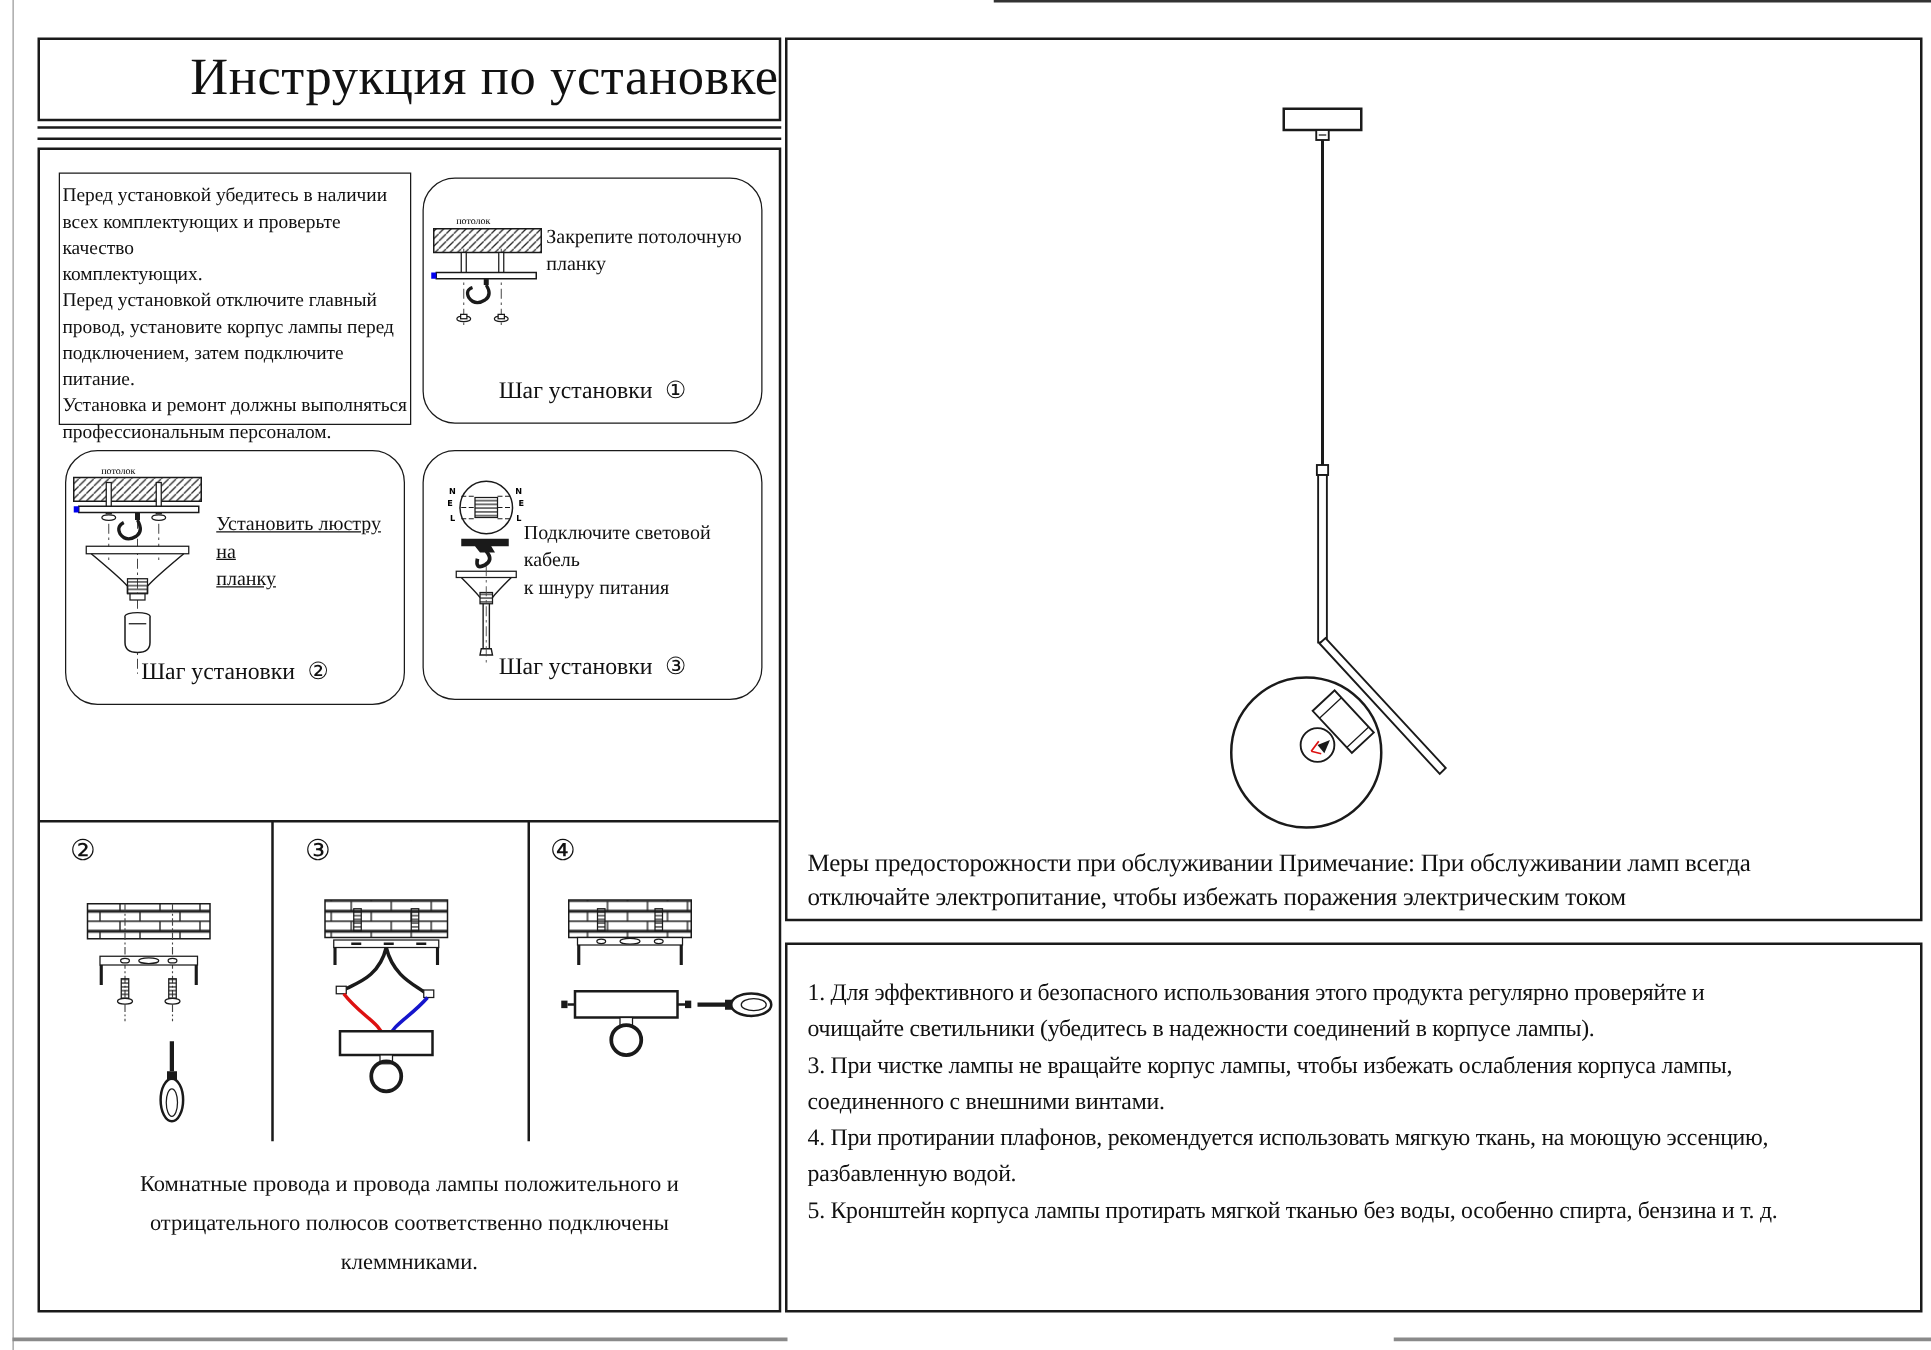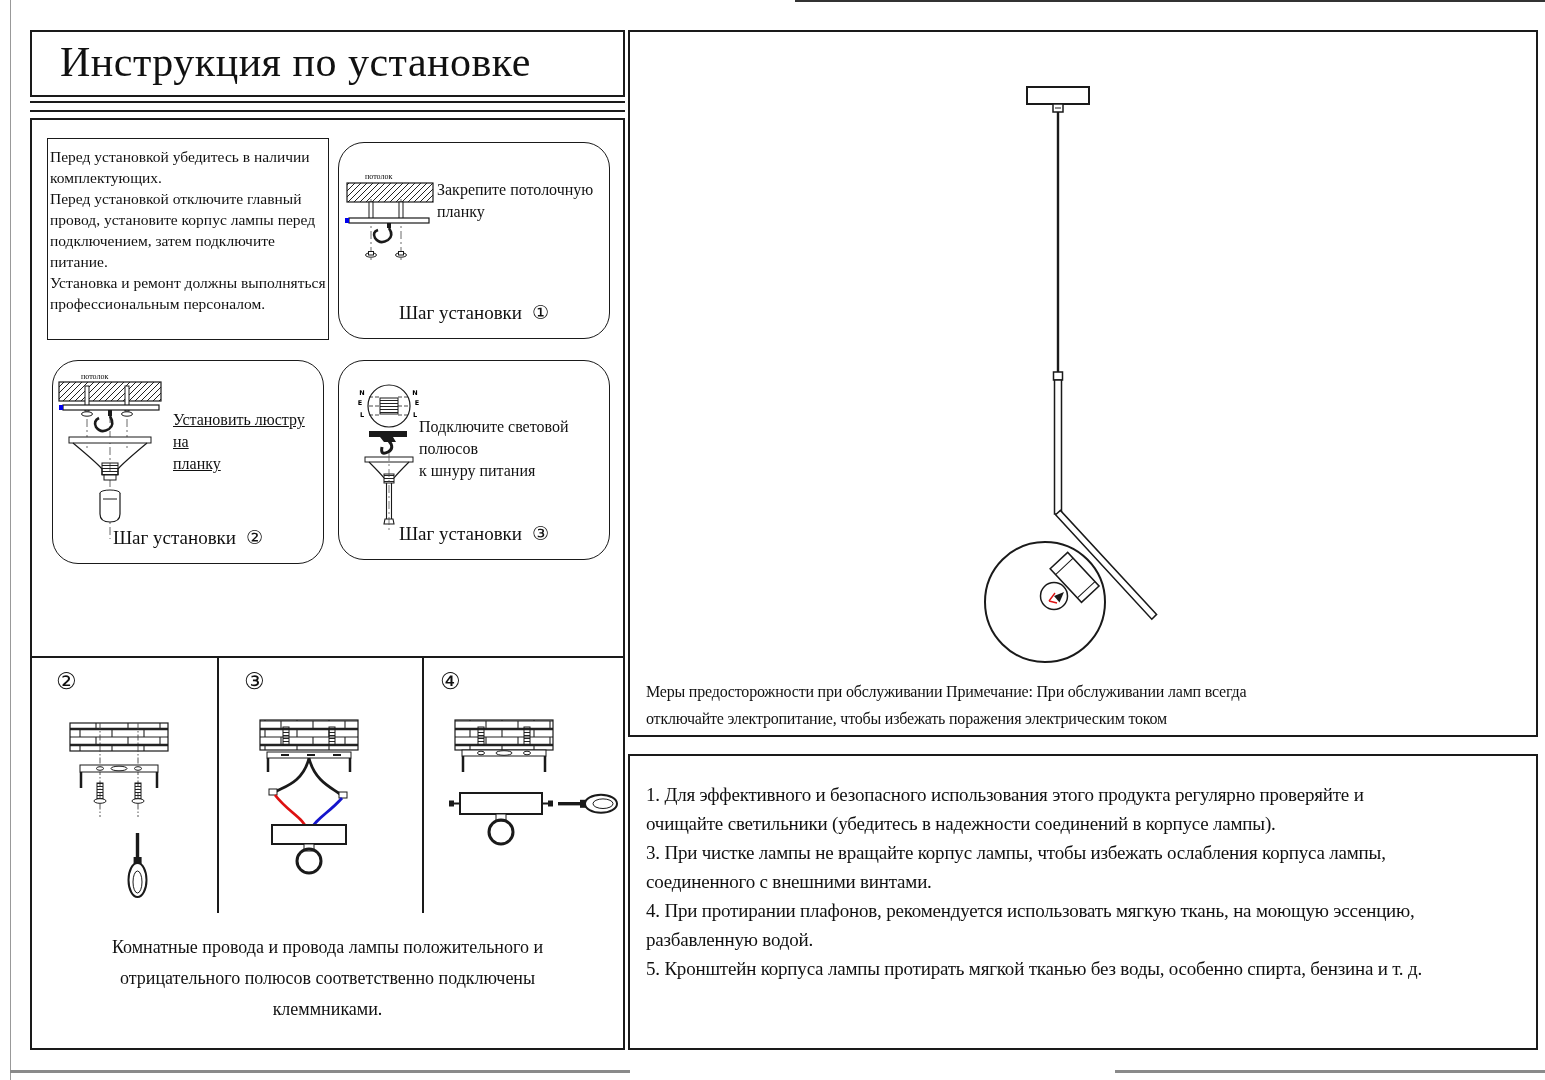--- a/index.html
+++ b/index.html
@@ -4,40 +4,40 @@
 <style>
   html,body{margin:0;padding:0;background:#fff;}
   body{width:1545px;height:1080px;position:relative;font-family:"Liberation Serif",serif;color:#111;overflow:hidden;}
   .abs{position:absolute;}
   
   .edge-left{left:10px;top:0;width:1px;height:1080px;background:#999;}
   .edge-topright{left:795px;top:0;width:750px;height:2px;background:#333;}
   .edge-bot{top:1070px;height:3px;background:#8a8a8a;}
   
   #left-col{left:30px;top:30px;width:595px;}
-  .title-box{left:0;top:0;width:595px;height:67px;border:2px solid #1a1a1a;box-sizing:border-box;}
+  .title-box{left:0;top:0;width:595px;height:67px;border:2px solid #1a1a1a;box-sizing:border-box;text-align:right;}
   .title-box h1{margin:0;font-size:42px;font-weight:400;line-height:61px;padding-left:28px;letter-spacing:.5px;}
   .strip{left:0;top:71px;width:595px;height:11px;border-top:2px solid #1a1a1a;border-bottom:2px solid #1a1a1a;box-sizing:border-box;}
   .main-box{left:0;top:88px;width:595px;height:932px;border:2px solid #1a1a1a;box-sizing:border-box;}
   .warn-box{left:15px;top:18px;width:282px;height:202px;border:1.5px solid #1a1a1a;box-sizing:border-box;padding:7px 2px;font-size:15.5px;line-height:21px;}
   .step{border:1.5px solid #1a1a1a;border-radius:26px;box-sizing:border-box;}
   #step1{left:306px;top:22px;width:272px;height:197px;}
   #step2{left:20px;top:240px;width:272px;height:204px;}
   #step3{left:306px;top:240px;width:272px;height:200px;}
   .step-caption{position:absolute;font-size:16px;line-height:22px;}
   .step-foot{position:absolute;left:0;right:0;bottom:14px;text-align:center;font-size:19px;}
   .cnum{font-family:"DejaVu Sans",sans-serif;font-size:19px;margin-left:10px;}
   .hdiv{left:0;top:536px;width:100%;height:1.5px;background:#1a1a1a;}
   .vdiv{top:537px;width:1.5px;height:256px;background:#1a1a1a;}
   .pnum{position:absolute;top:548px;font-family:"DejaVu Sans",sans-serif;font-size:23px;}
   .bottom-note{left:0;top:812px;width:100%;text-align:center;font-size:18px;line-height:31px;}
   
   #right-top{left:628px;top:30px;width:910px;height:707px;border:2px solid #1a1a1a;box-sizing:border-box;}
   #right-bottom{left:628px;top:754px;width:910px;height:296px;border:2px solid #1a1a1a;box-sizing:border-box;}
-  .precaution{left:16px;top:646px;width:860px;font-size:16px;line-height:27px;letter-spacing:-0.2px;}
+  .precaution{left:16px;top:646px;width:860px;font-size:20px;line-height:27px;letter-spacing:-0.2px;}
   .mlist{left:16px;top:24px;width:866px;font-size:19px;line-height:29px;letter-spacing:-0.2px;}
   svg{position:absolute;overflow:visible;}
   svg text{font-family:"Liberation Serif",serif;}
   .lblS{font-size:8px;}
   .nel{font-family:"DejaVu Sans",sans-serif;font-size:6.5px;font-weight:bold;}
 </style>
 </head>
 <body>
 
 <svg width="0" height="0">
@@ -64,20 +64,21 @@
 
   <div class="abs title-box">
     <h1>Инструкция по установке</h1>
   </div>
   <div class="abs strip"></div>
 
   <div class="abs main-box">
 
     <div class="abs warn-box">
       <div>Перед установкой убедитесь в наличии</div>
+      <div>всех комплектующих и проверьте качество</div>
       <div>комплектующих.</div>
       <div>Перед установкой отключите главный</div>
       <div>провод, установите корпус лампы перед</div>
       <div>подключением, затем подключите питание.</div>
       <div>Установка и ремонт должны выполняться</div>
       <div>профессиональным персоналом.</div>
     </div>
 
     <div id="step1" class="abs step">
       <svg style="left:6px;top:26px;" width="100" height="130" viewBox="0 0 100 130">
@@ -147,21 +148,21 @@
         <text x="66" y="36" class="nel" text-anchor="middle">L</text>
         <path d="M20,50 h38 v6 h-14 l3,5 h-12 l-4,-5 h-11 z" fill="#1a1a1a"></path>
         <path d="M40,60 q6,7 -1,11 q-8,4 -6,-5" stroke="#1a1a1a" stroke-width="3" fill="none"></path>
         <rect x="16" y="76" width="48" height="5" fill="#fff" stroke="#1a1a1a"></rect>
         <path d="M20,81 Q32,93 35,97 M60,81 Q48,93 45,97" stroke="#1a1a1a" stroke-width="1.1" fill="none"></path>
         <rect x="35" y="93" width="10" height="9" fill="url(#dense)" stroke="#1a1a1a"></rect>
         <path d="M37.5,102 V138 M42.5,102 V138 M36,138 h8 l1,5 h-10 z" stroke="#1a1a1a" stroke-width="1.1" fill="none"></path>
         <path d="M40,72 V152" stroke="#444" stroke-width="0.7" stroke-dasharray="8 3 2 3"></path>
       </svg>
       <div class="step-caption" style="left:80px;top:55px;width:180px;">
-        <span style="display:block">Подключите световой полюсов</span>
+        <span style="display:block">Подключите световой кабель</span>
         <span style="display:block">к шнуру питания</span>
       </div>
       <div class="step-foot">
         <span>Шаг установки</span><span class="cnum">③</span>
       </div>
     </div>
 
     <div class="abs hdiv"></div>
     <div class="abs vdiv" style="left:185px;"></div>
     <div class="abs vdiv" style="left:390px;"></div>

